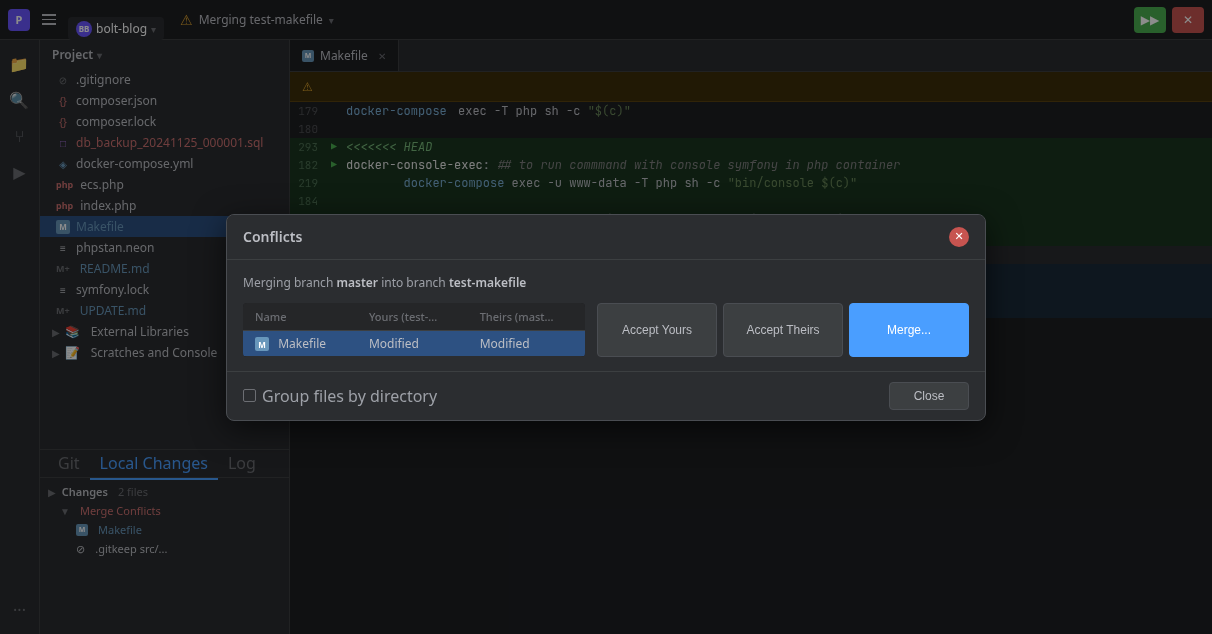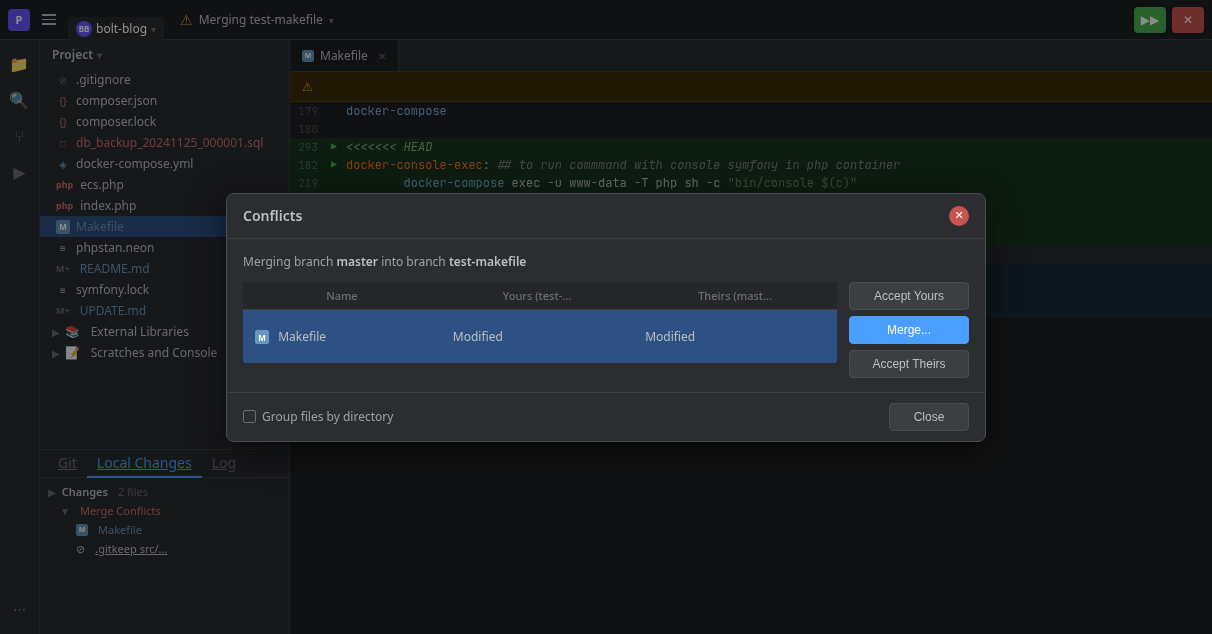--- a/index.html
+++ b/index.html
@@ -114,23 +114,22 @@
     .file-icon-json { color: #cb7070; }
     .file-icon-sql { color: #9c6bcc; }
     .file-icon-yml { color: #6897bb; }
     .tree-group-arrow { color: #6c6e73; font-size: 10px; margin-left: 4px; }
     .bottom-tabs {
       display: flex; align-items: center; gap: 0;
       border-bottom: 1px solid #3c3f41; padding: 0 8px;
       height: 28px;
     }
     .bottom-tab {
-      padding: 4px 10px; font-size: 14px; color: #6c6e73; cursor: pointer;
+      padding: 4px 10px; font-size: 16px; color: #6c6e73; cursor: pointer;
       border-bottom: 2px solid transparent;
-      text-decoration: underline;
     }
     .bottom-tab.active { color: #4a9eff; border-bottom-color: #4a9eff; }
     .bottom-tab-content { padding: 4px 0; }
     .bottom-tree-item {
       display: flex; align-items: center; gap: 6px;
       padding: 2px 8px; cursor: pointer; color: #bcbec4; font-size: 11px;
     }
     .tree-arrow { color: #6c6e73; font-size: 10px; }
 
     
@@ -212,37 +211,37 @@
       display: flex; align-items: center; justify-content: center; color: white; font-size: 11px;
     }
     .dialog-body { padding: 14px 16px; }
     .dialog-subtitle { font-size: 12px; color: #9da0a7; margin-bottom: 12px; }
     .dialog-subtitle .branch { font-weight: 600; color: #bcbec4; }
     .conflicts-table {
       width: 100%; border-collapse: collapse;
       background: #1e1f22; border-radius: 4px; overflow: hidden;
     }
     .conflicts-table th {
-      padding: 6px 12px; text-align: center; font-size: 11px;
+      padding: 6px 12px; text-align: left; font-size: 11px;
       color: #6c6e73; font-weight: 500;
       background: #252628; border-bottom: 1px solid #3c3f41;
     }
     .conflicts-table td {
-      padding: 18px 12px; font-size: 12px; color: #bcbec4;
+      padding: 4px 12px; font-size: 12px; color: #bcbec4;
       border-bottom: 1px solid #2b2d30;
     }
     .conflicts-table tr.selected td { background: #2d5182; }
     .dialog-footer {
       display: flex; align-items: center; justify-content: space-between;
       padding: 10px 16px;
       border-top: 1px solid #3c3f41;
     }
-    .checkbox-row { display: flex; align-items: center; gap: 6px; cursor: pointer; font-size: 12px; color: #9da0a7; }
+    .checkbox-row { display: flex; align-items: center; gap: 6px; cursor: pointer; font-size: 16px; color: #9da0a7; }
     .checkbox-box { width: 13px; height: 13px; border: 1px solid #6c6e73; border-radius: 2px; background: transparent; display: flex; align-items: center; justify-content: center; }
-    .action-buttons { display: flex; flex-direction: column; gap: 6px; }
+    .action-buttons { display: flex; gap: 6px; }
     .btn {
       padding: 6px 14px; border-radius: 4px; font-size: 12px; cursor: pointer;
       border: 1px solid #4a4d52; background: #3c3f41; color: #bcbec4;
       min-width: 120px; text-align: center;
     }
     .btn-primary {
       background: #4a9eff; border-color: #4a9eff; color: white;
     }
     .close-btn-dialog {
       padding: 6px 0; border-radius: 4px; font-size: 12px; cursor: pointer;
@@ -386,21 +385,21 @@
         <div class="bottom-tree-item" style="padding-left:20px;">
           <span class="tree-arrow">▼</span>
           <span class="merge-conflicts-label" style="margin-left:4px;">Merge Conflicts</span>
         </div>
         <div class="bottom-tree-item" style="padding-left:36px;">
           <div class="file-makefile-icon" style="width:12px;height:12px;font-size:7px;">M</div>
           <span style="margin-left:4px; color:#6897bb;">Makefile</span>
         </div>
         <div class="bottom-tree-item" style="padding-left:36px;">
           <span>⊘</span>
-          <span style="margin-left:4px; color:#bcbec4;text-decoration:underline;">.gitkeep src/...</span>
+          <span style="margin-left:4px; color:#bcbec4;">.gitkeep src/...</span>
         </div>
       </div>
     </div>
   </div>
 
   <div class="editor-area">
     <div class="editor-tabs">
       <div class="editor-tab">
         <div class="file-makefile-icon" style="width:12px;height:12px;font-size:7px;">M</div>
         <span>Makefile</span>
@@ -408,35 +407,36 @@
       </div>
     </div>
     <div class="file-conflict-bar">
       <span style="color:#e2a62f;">⚠</span>
     </div>
     <div class="editor-content">
       <div class="code-line line-normal">
         <span class="line-num">179</span>
         <span class="line-run-btn"></span>
         <span class="line-code" style="color:#7aaed4;">docker-compose</span>
+          <span class="line-code" style="color:#bcbec4;"> exec -T php sh -c <span style="color:#6a8759;">"$(c)"</span></span>
       </div>
       <div class="code-line line-normal">
         <span class="line-num">180</span>
         <span class="line-run-btn"></span>
         <span class="line-code"></span>
       </div>
       <div class="code-line line-head">
         <span class="line-num" style="color:#4d6f52;">293</span>
         <span class="line-run-btn" style="color:#4caf50;">▶</span>
         <span class="line-code" style="color:#78b87a;font-style:italic;">&lt;&lt;&lt;&lt;&lt;&lt;&lt; HEAD</span>
       </div>
       <div class="code-line line-head">
         <span class="line-num" style="color:#4d6f52;">182</span>
         <span class="line-run-btn" style="color:#4caf50;">▶</span>
-        <span class="line-code"><span style="color:#f97316;">docker-console-exec</span><span style="color:#bcbec4;">:</span><span style="color:#808080; font-style:italic;"> ## to run commmand with console symfony in php container</span></span>
+        <span class="line-code"><span style="color:#e5e5e5;">docker-console-exec</span><span style="color:#bcbec4;">:</span><span style="color:#808080; font-style:italic;"> ## to run commmand with console symfony in php container</span></span>
       </div>
       <div class="code-line line-head">
         <span class="line-num" style="color:#4d6f52;">219</span>
         <span class="line-run-btn"></span>
         <span class="line-code"><span style="color:#bcbec4;">        </span><span style="color:#7aaed4;">docker-compose</span><span style="color:#bcbec4;"> exec -u www-data -T php sh -c <span style="color:#6a8759;">"bin/console $(c)"</span></span></span>
       </div>
       <div class="code-line line-head">
         <span class="line-num" style="color:#4d6f52;">184</span>
         <span class="line-run-btn"></span>
         <span class="line-code"></span>
@@ -505,22 +505,22 @@
                   <span>Makefile</span>
                 </td>
                 <td class="status-modified">Modified</td>
                 <td class="status-modified">Modified</td>
               </tr>
             </tbody>
           </table>
         </div>
         <div class="action-buttons">
           <button class="btn">Accept Yours</button>
+          <button class="btn">Accept Theirs</button>
           <button class="btn btn-primary">Merge...</button>
-          <button class="btn">Accept Theirs</button>
         </div>
       </div>
     </div>
     <div class="dialog-footer">
       <label class="checkbox-row">
         <div class="checkbox-box"></div>
         <span>Group files by directory</span>
       </label>
       <button class="close-btn-dialog">Close</button>
     </div>

